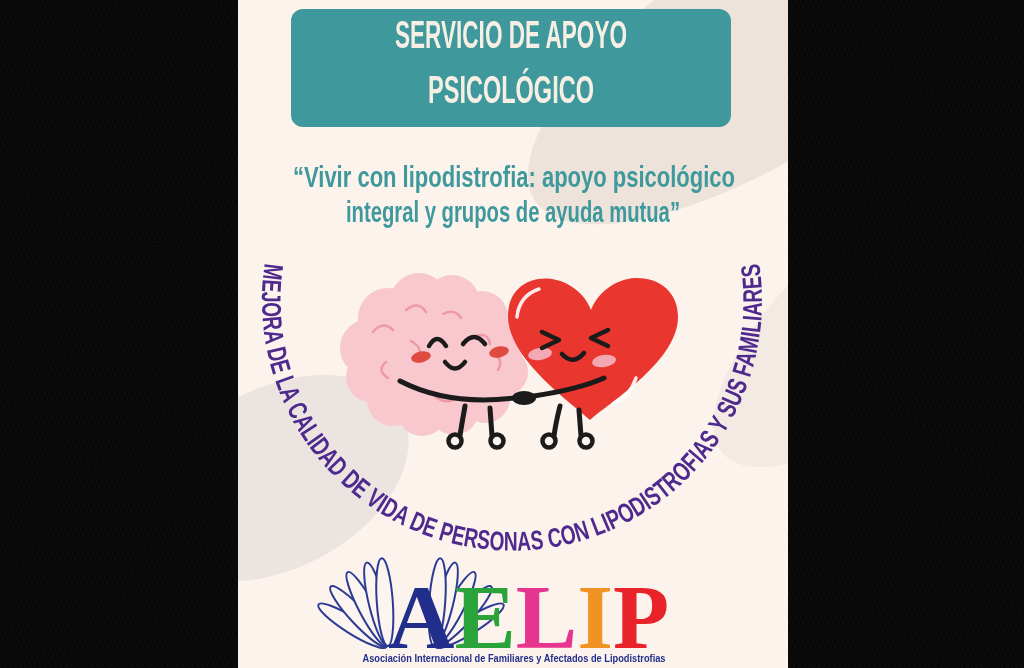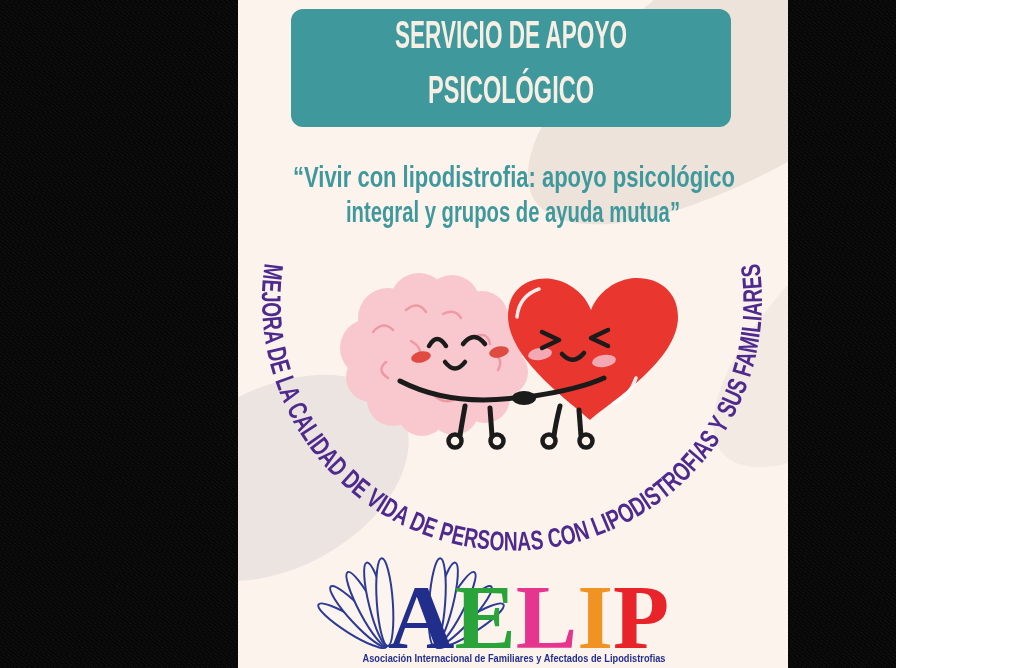--- a/index.html
+++ b/index.html
@@ -1,18 +1,18 @@
 <!DOCTYPE html>
 <html><head>
 <meta charset="utf-8">
 <style>
   html,body{margin:0;padding:0;}
   body{width:1024px;height:668px;overflow:hidden;font-family:"Liberation Sans",sans-serif;}
   .stage{
-    position:relative;width:896px;height:668px;
+    position:relative;width:1024px;height:668px;
     background-color:#050505;
     background-image:
       repeating-linear-gradient(37deg, rgba(255,255,255,.025) 0 1px, transparent 1px 3px),
       repeating-linear-gradient(-53deg, rgba(255,255,255,.02) 0 1px, transparent 1px 2px);
   }
   .poster{
     position:absolute;left:238px;top:0;width:550px;height:668px;
     background:#fcf3ed;overflow:hidden;
   }
   .swash{position:absolute;border-radius:50%;}

